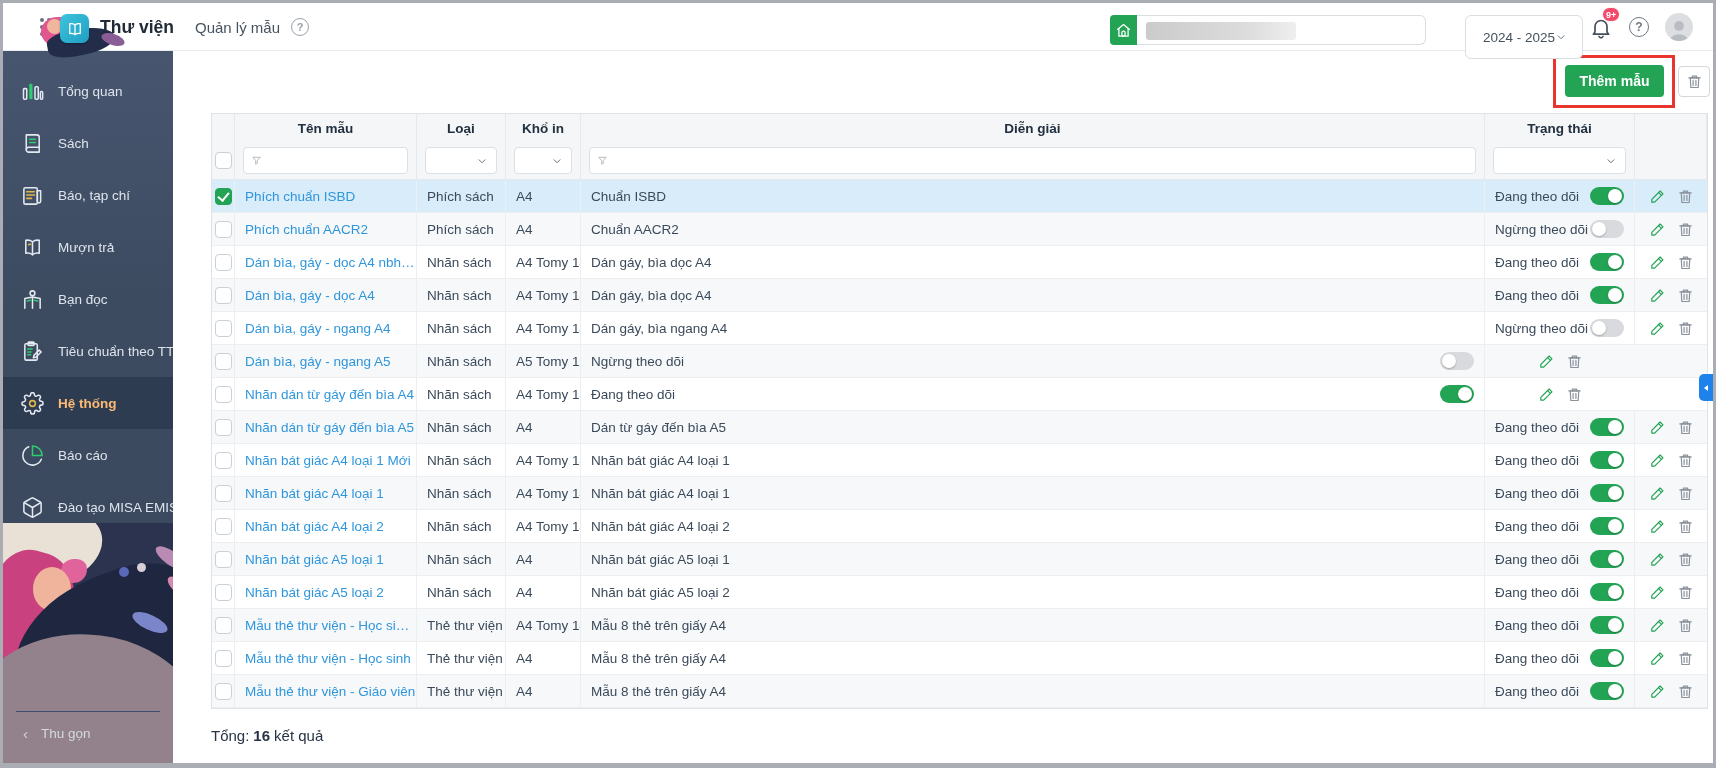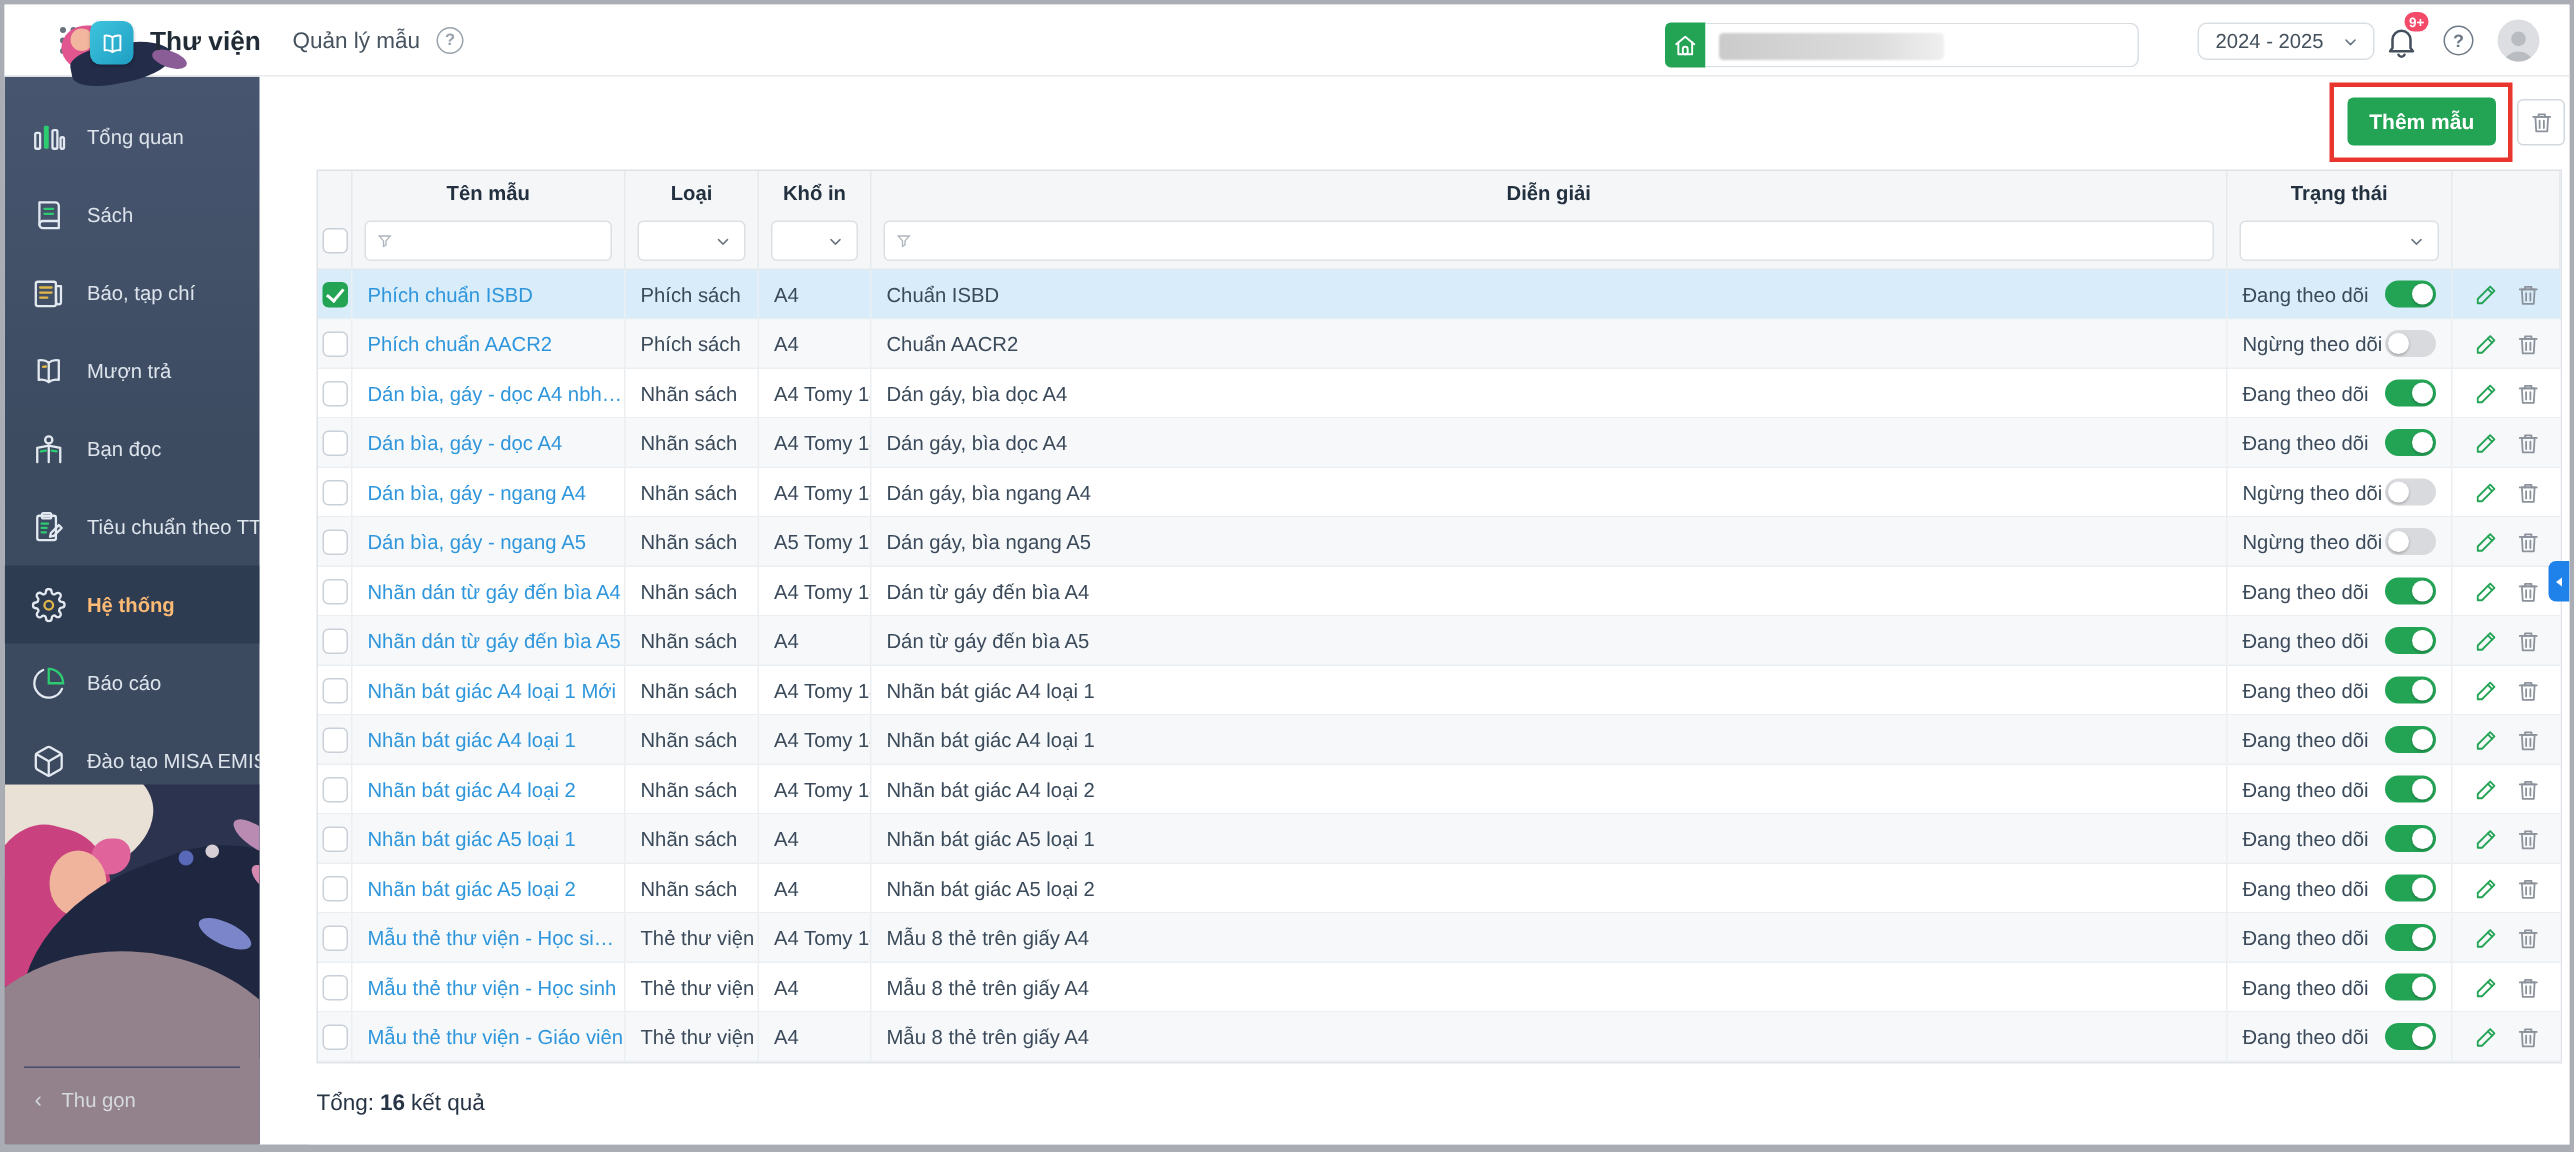--- a/index.html
+++ b/index.html
@@ -22,21 +22,21 @@
   .lc-app{left:21px;top:7px;width:29px;height:29px;border-radius:7px;background:linear-gradient(135deg,#3ec4dd,#1f9fc4);display:flex;align-items:center;justify-content:center;box-shadow:0 1px 2px rgba(0,0,0,.25);}
   .lc-app svg{width:18px;height:18px;}
   .app-title{position:absolute;left:97px;top:0;height:48px;display:flex;align-items:center;font-size:17.5px;font-weight:bold;color:#212b36;z-index:31;}
   .page-title{position:absolute;left:192px;top:0;height:48px;display:flex;align-items:center;font-size:15px;color:#46525e;}
   .help-circle{position:absolute;width:18px;height:18px;border:1.5px solid #98a2ac;border-radius:50%;color:#98a2ac;font-size:11px;font-weight:bold;display:flex;align-items:center;justify-content:center;}
   .help1{left:288px;top:15px;}
   .home-btn{position:absolute;left:1107px;top:12px;width:27px;height:30px;background:#23a455;border-radius:4px 0 0 4px;display:flex;align-items:center;justify-content:center;cursor:pointer;}
   .home-btn svg{width:17px;height:17px;}
   .search-box{position:absolute;left:1134px;top:12px;width:289px;height:30px;border:1px solid #d9dee3;border-left:none;border-radius:0 6px 6px 0;background:#fff;}
   .redact{position:absolute;left:9px;top:6px;width:150px;height:18px;border-radius:3px;background:linear-gradient(90deg,#cbcbcb,#dddddd 70%,#efefef);filter:blur(0.6px);}
-  .year-select{position:absolute;left:1462px;top:12px;width:118px;height:25px;border:1px solid #d9dee3;border-radius:6px;background:#fff;display:flex;align-items:center;justify-content:space-between;padding:0 9px 0 11px;font-size:13.5px;color:#44515d;cursor:pointer;}
+  .year-select{position:absolute;left:1462px;top:12px;width:118px;height:44px;border:1px solid #d9dee3;border-radius:6px;background:#fff;display:flex;align-items:center;justify-content:center;padding:0 9px 0 11px;font-size:13.5px;color:#44515d;cursor:pointer;}
   .year-select svg{width:12px;height:12px;}
   .bell{position:absolute;left:1586px;top:13px;width:24px;height:24px;cursor:pointer;}
   .bell svg{width:24px;height:24px;}
   .badge{position:absolute;left:1599px;top:4px;min-width:18px;height:15px;padding:0 3px;background:#f34a6a;border:1.5px solid #fff;border-radius:8px;color:#fff;font-size:9px;font-weight:bold;display:flex;align-items:center;justify-content:center;z-index:2;}
   .help2{left:1626px;top:14px;width:20px;height:20px;font-size:12px;border-color:#6d7984;color:#6d7984;cursor:pointer;}
   .avatar{position:absolute;left:1662px;top:10px;width:28px;height:28px;border-radius:50%;background:#dcdee1;overflow:hidden;cursor:pointer;}
   .avatar svg{width:28px;height:28px;margin-top:3px;}
   
   .sidebar{position:absolute;left:0;top:48px;width:170px;bottom:0;background:linear-gradient(180deg,#47556f 0%,#3d4b61 35%,#3a475c 100%);z-index:10;overflow:hidden;}
   .side-nav{position:absolute;left:0;top:14px;right:0;}
@@ -531,21 +531,20 @@
   </div>
           <div class="grid-row trow even">
     <div class="cell c-center">
       <span class="cb"></span>
     </div>
     <div class="cell pad">
               <a class="c-name">Dán bìa, gáy - ngang A5</a>
             </div>
     <div class="cell pad c-type">Nhãn sách</div>
     <div class="cell pad c-size">A5 Tomy 108</div>
-    <div class="cell pad c-desc">Dán gáy, bìa ngang A5</div>
     <div class="cell col-status">
       <span class="c-status">Ngừng theo dõi</span>
       <span class="toggle off">
                 <span class="knob"></span>
               </span>
     </div>
     <div class="cell col-actions">
       <span class="iconbtn">
         <svg viewBox="0 0 24 24" fill="none" stroke="#23a455" stroke-width="1.7" stroke-linecap="round" stroke-linejoin="round">
                   <path d="M15.7 4.3l4 4L8 20H4v-4L15.7 4.3z"></path>
@@ -564,21 +563,20 @@
   </div>
           <div class="grid-row trow">
     <div class="cell c-center">
       <span class="cb"></span>
     </div>
     <div class="cell pad">
               <a class="c-name">Nhãn dán từ gáy đến bìa A4</a>
             </div>
     <div class="cell pad c-type">Nhãn sách</div>
     <div class="cell pad c-size">A4 Tomy 145</div>
-    <div class="cell pad c-desc">Dán từ gáy đến bìa A4</div>
     <div class="cell col-status">
       <span class="c-status">Đang theo dõi</span>
       <span class="toggle on">
                 <span class="knob"></span>
               </span>
     </div>
     <div class="cell col-actions">
       <span class="iconbtn">
         <svg viewBox="0 0 24 24" fill="none" stroke="#23a455" stroke-width="1.7" stroke-linecap="round" stroke-linejoin="round">
                   <path d="M15.7 4.3l4 4L8 20H4v-4L15.7 4.3z"></path>

